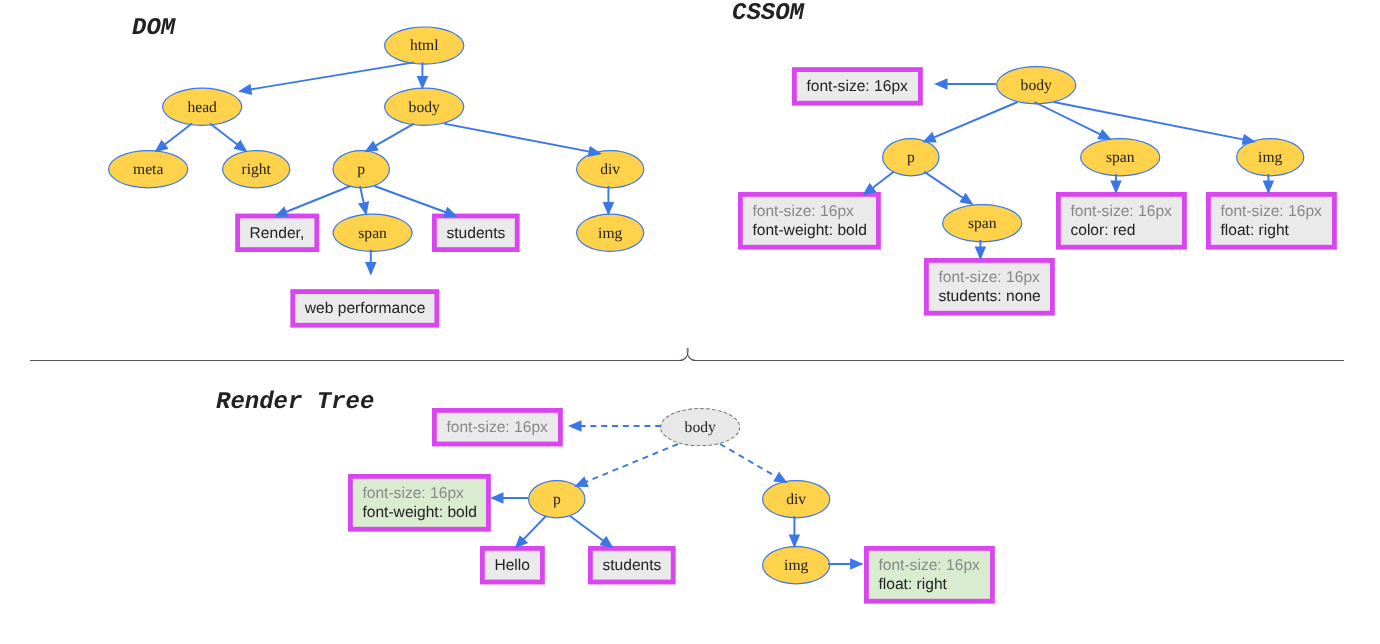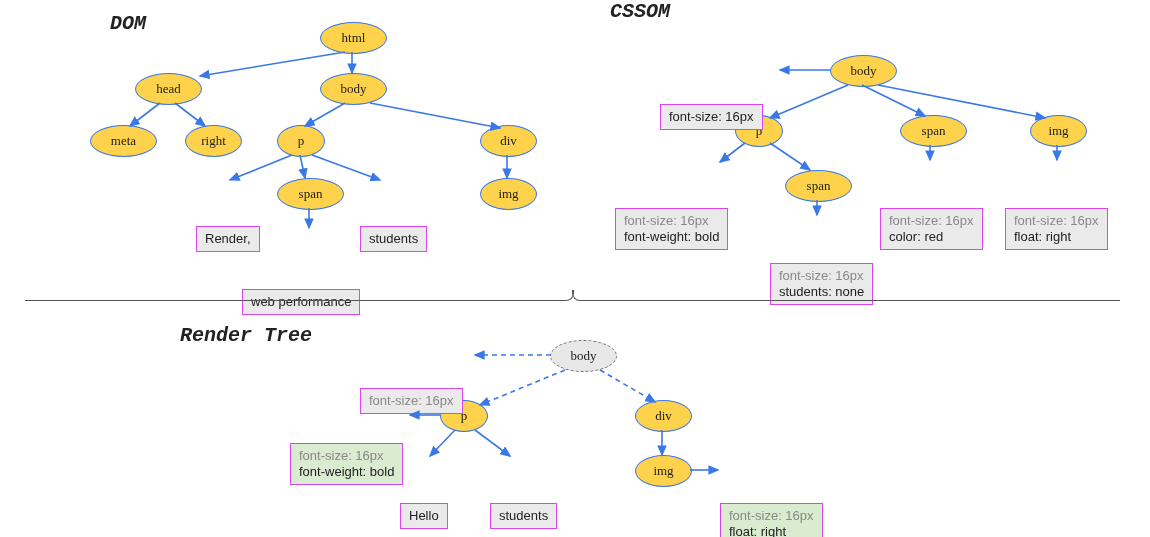--- a/index.html
+++ b/index.html
@@ -1,20 +1,20 @@
 <!DOCTYPE html>
 <html><head>
 <meta charset="utf-8">
 <style>
   html,body{margin:0;padding:0;background:#fff;font-family:Arial,Helvetica,sans-serif;font-size:13px;color:#222;}
   .canvas{position:relative;width:1150px;height:537px;}
   .title{position:absolute;font-weight:bold;font-style:italic;font-size:20px;font-family:Liberation Mono, monospace;}
   .node{position:absolute;border:1px solid #3b78e7;border-radius:50%;background:#ffd24b;text-align:left;display:flex;align-items:center;justify-content:center;font-size:13px;font-family:Liberation Serif, serif;}
   .node.ghost{background:#e8e8e8;border:1px dashed #777;}
-  .doc{position:absolute;background:#eaeaea;border:1px solid #d946ef;padding:4px 8px;line-height:16px;margin-top:48px;}
+  .doc{position:absolute;background:#eaeaea;border:4px solid #d946ef;padding:4px 8px;line-height:16px;}
   .doc.green{background:#d9ecd0;}
   .doc .gray{color:#888;}
   svg{position:absolute;left:0;top:0;pointer-events:none;}
   .brace{position:absolute;left:25px;width:1095px;height:14px;top:290px;}
   .brace::before,.brace::after{content:"";position:absolute;top:0;width:50%;height:10px;border-bottom:1px solid #555;}
   .brace::before{left:0;border-right:1px solid #555;border-bottom-right-radius:8px;}
   .brace::after{right:0;border-left:1px solid #555;border-bottom-left-radius:8px;}
 </style>
 </head>
 <body>

